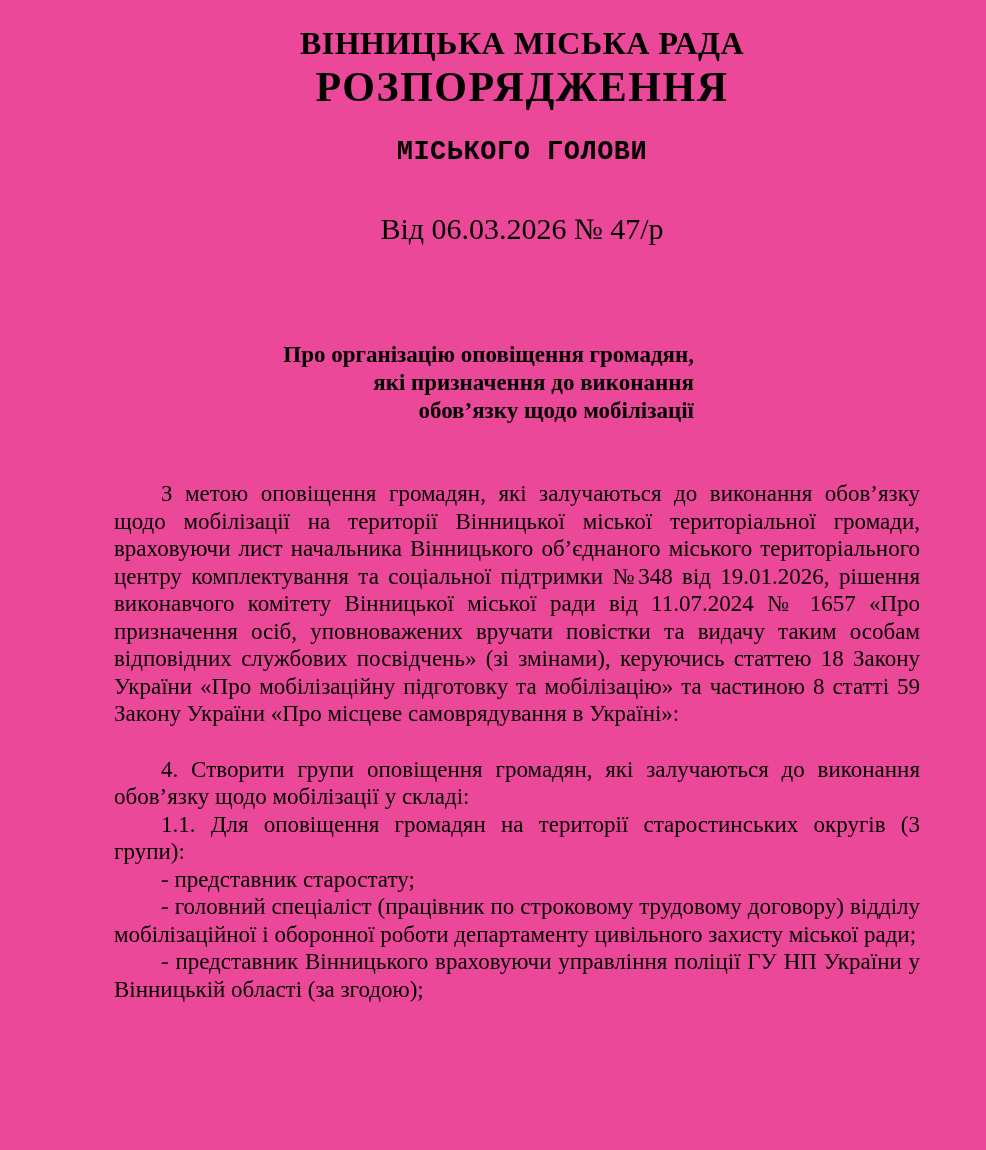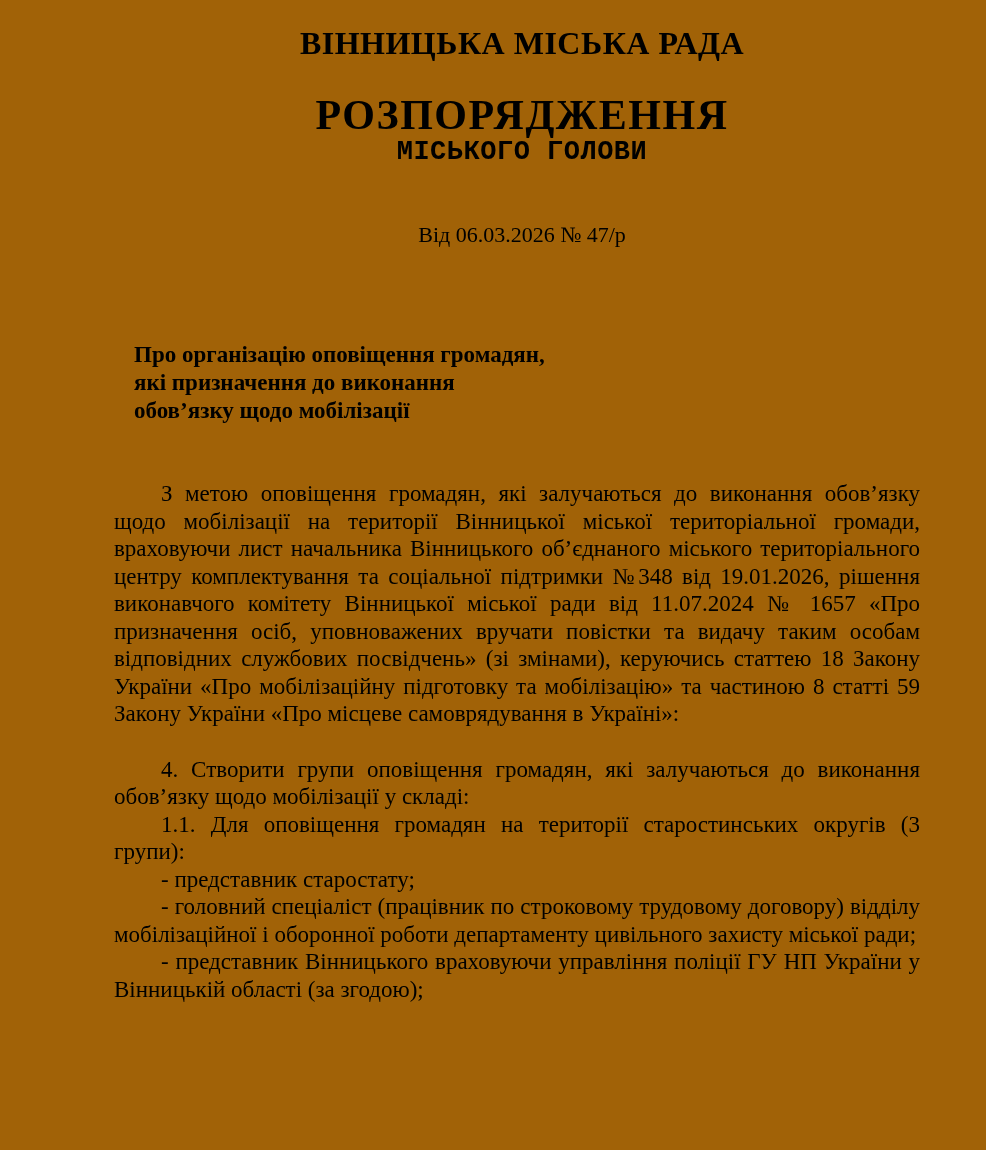--- a/index.html
+++ b/index.html
@@ -11,66 +11,66 @@
     width: 986px;
     height: 1150px;
     overflow: hidden;
     font-family: "Liberation Serif", "DejaVu Serif", serif;
     color: #000000;
   }
   .page {
     position: relative;
     width: 986px;
     height: 1150px;
-    background: #a16207;
+    background: #ec4899;
   }
   
   .header-zone {
     position: absolute;
     left: 119px;
     width: 806px;
     text-align: center;
   }
   .org-name {
     top: 26px;
     font-size: 32px;
     font-weight: bold;
     letter-spacing: 0.5px;
     line-height: 1.1;
   }
   .doc-type {
-    top: 92px;
+    top: 64px;
     font-size: 42px;
     font-weight: bold;
     letter-spacing: 1.5px;
     line-height: 1.1;
   }
   .doc-subtype {
     top: 138px;
     font-size: 27px;
     font-weight: bold;
     letter-spacing: 0.5px;
     line-height: 1.1;
     font-family: Liberation Mono, monospace;
   }
   .date-line {
-    top: 223px;
-    font-size: 22px;
+    top: 212px;
+    font-size: 30px;
     font-weight: normal;
     line-height: 1.1;
   }
   .subject {
     position: absolute;
     left: 134px;
     top: 341px;
     width: 560px;
     font-size: 23px;
     font-weight: bold;
     line-height: 28px;
-    text-align: left;
+    text-align: right;
   }
   .body-text {
     position: absolute;
     left: 114px;
     top: 480px;
     width: 806px;
     font-size: 23px;
     line-height: 27.5px;
     text-align: justify;
   }

